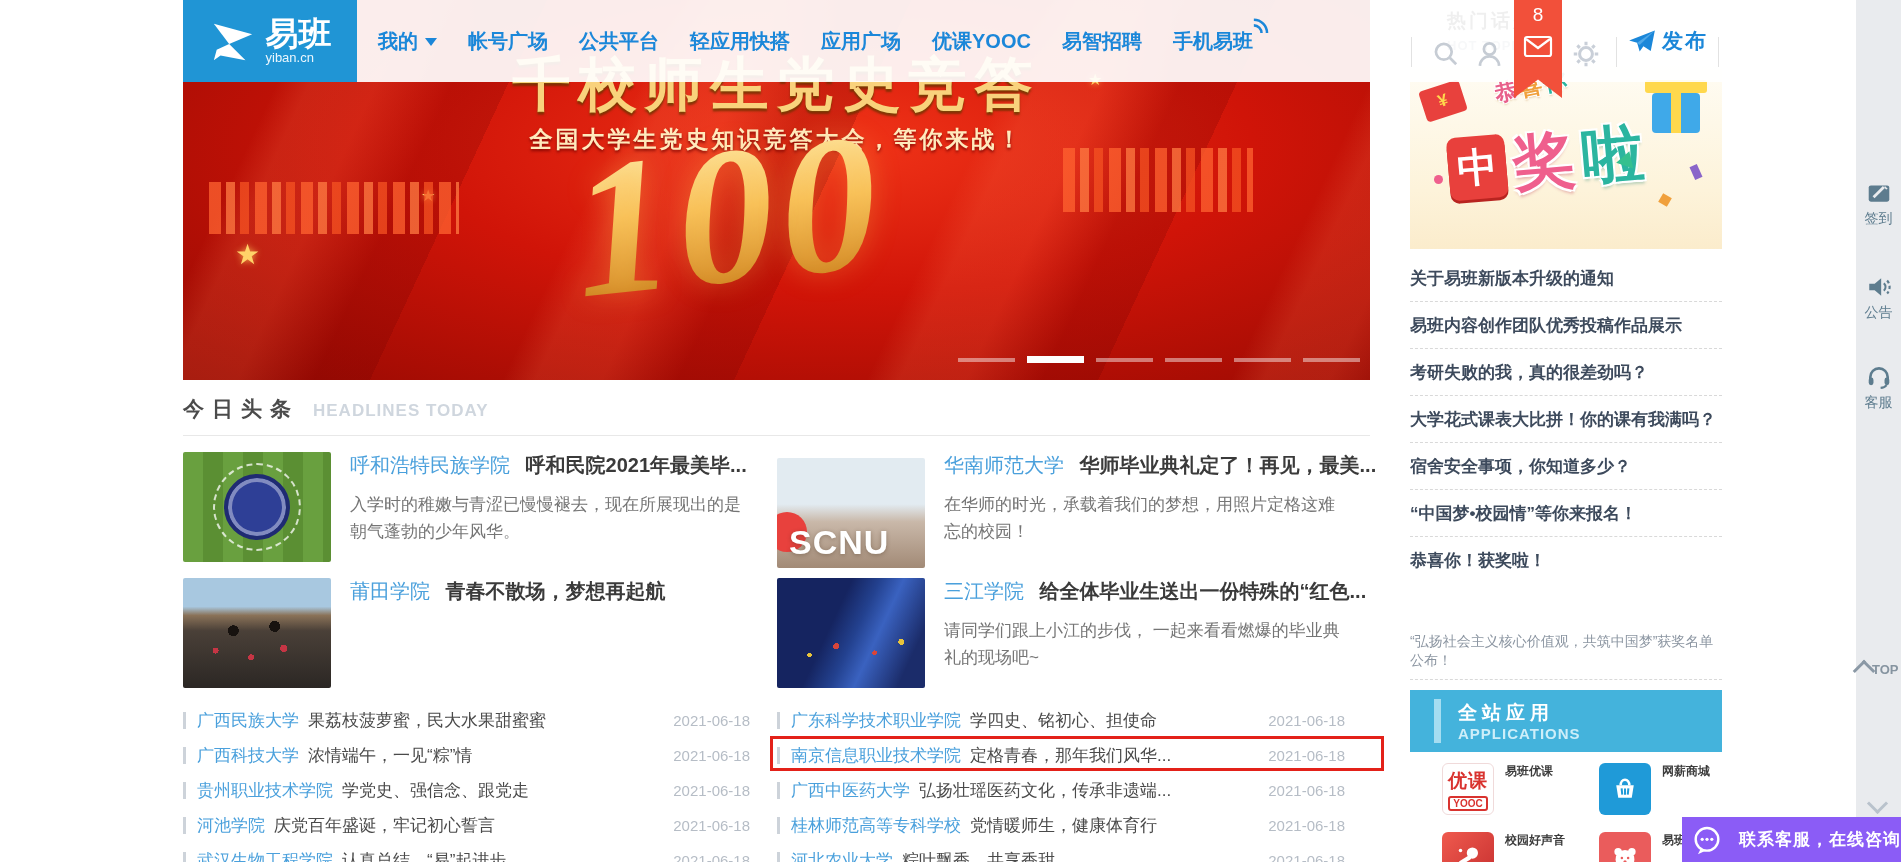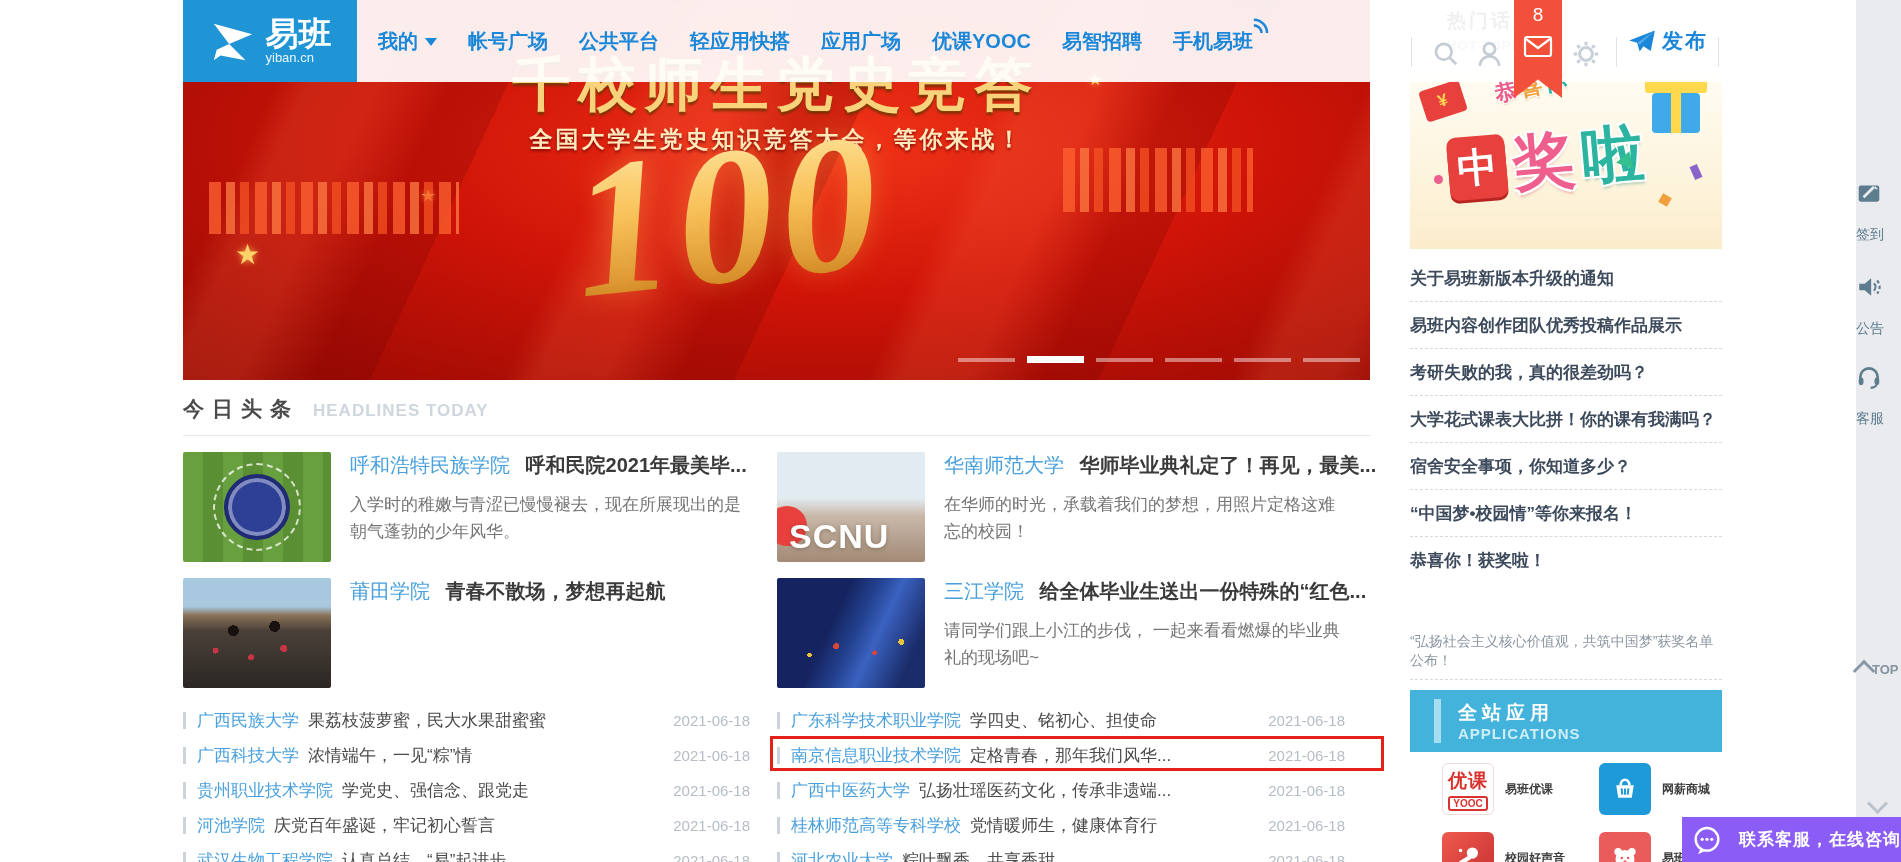--- a/index.html
+++ b/index.html
@@ -59,21 +59,21 @@
     border:2px dashed rgba(255,255,255,.75); border-radius:50%; }
   .img1::after { content:""; position:absolute; left:50%; top:50%; width:58px; height:58px; transform:translate(-50%,-50%);
     background:#2e3f96; border:4px solid #1f2b72; border-radius:50%; box-shadow:inset 0 0 0 4px rgba(255,255,255,.4); }
   .img2 { background:
       radial-gradient(circle 5px at 22% 66%, #c53544 60%, transparent 61%),
       radial-gradient(circle 5px at 46% 72%, #c53544 60%, transparent 61%),
       radial-gradient(circle 6px at 68% 64%, #c53544 60%, transparent 61%),
       radial-gradient(circle 9px at 34% 48%, #17120f 60%, transparent 61%),
       radial-gradient(circle 9px at 62% 44%, #17120f 60%, transparent 61%),
       linear-gradient(180deg,#a8c8e0 0 26%, #8a7258 34%, #4a4038 48%, #2b2724 100%); }
-  .img3 { background:linear-gradient(180deg,#e2ebf1 0 42%, #c9b8a9 58%, #a28a76 100%); }
+  .img3 { background:linear-gradient(180deg,#e2ebf1 0 42%, #c9b8a9 58%, #a28a76 100%);margin-top:6px; }
   .img3::before { content:""; position:absolute; left:-10px; bottom:16px; width:40px; height:40px; background:#e8413d; border-radius:50%; }
   .ph-text { position:absolute; left:12px; bottom:6px; color:#fff; font-weight:bold; font-size:34px; letter-spacing:1px;
     text-shadow:0 1px 4px rgba(60,40,20,.35); }
   .img4 { background:
       radial-gradient(circle 4px at 22% 70%, #e8c33a 60%, transparent 61%),
       radial-gradient(circle 5px at 40% 62%, #d8453a 60%, transparent 61%),
       radial-gradient(circle 4px at 66% 68%, #d8453a 60%, transparent 61%),
       radial-gradient(circle 5px at 84% 58%, #e8c33a 60%, transparent 61%),
       linear-gradient(115deg,#152460 0 38%, #23418f 52%, #3a62c0 64%, #1b2c6a 86%); }
 
@@ -117,35 +117,35 @@
     font-size:17px; font-weight:600; color:#3d4a5c; cursor:pointer; white-space:nowrap; overflow:hidden; }
   .slink:nth-last-child(1) { border-bottom:none; }
   .winner-note { position:absolute; left:0; top:632px; width:312px; font-size:14px; line-height:19px; color:#8c96a2;
     border-bottom:1px dashed #d9d9d9; padding-bottom:9px; }
 
   .apps-banner { position:absolute; left:0; top:690px; width:312px; height:62px; background:#44b3dc; }
   .apps-bar { position:absolute; left:24px; top:9px; width:7px; height:44px; background:#a5ddf1; }
   .apps-title { position:absolute; left:48px; top:10px; font-size:19px; font-weight:bold; color:#fff; letter-spacing:5px; }
   .apps-sub { position:absolute; left:48px; top:35px; font-size:15px; font-weight:bold; color:#cdeef9; letter-spacing:1px; }
   .apps-grid { position:absolute; left:0; top:763px; width:312px; height:99px; }
-  .app { position:absolute; display:flex; align-items:center; cursor:pointer;padding-left:32px; }
+  .app { position:absolute; display:flex; cursor:pointer;padding-left:32px; }
   .app .aicon { width:52px; height:52px; border-radius:6px; flex:none; display:flex; align-items:center; justify-content:center; flex-direction:column; }
   .app .alabel { margin-left:11px; font-size:12px; font-weight:bold; color:#3c3c3c; white-space:nowrap; }
   .app.a0 { left:0; top:0; }  .app.a1 { left:157px; top:0; }
   .app.a2 { left:0; top:69px; } .app.a3 { left:157px; top:69px; }
   .aicon.yooc { background:#fff; border:1px solid #f0dada; }
   .yooc-t1 { font-size:19px; font-weight:900; color:#d9332f; letter-spacing:1px; }
   .yooc-t2 { font-size:10px; font-weight:bold; color:#d9332f; border:2px solid #d9332f; border-radius:3px; padding:0 3px; margin-top:2px; }
   .aicon.basket { background:#1f9ad8; }
   .aicon.mic { background:linear-gradient(135deg,#ef5a4e,#c62f2f); }
   .aicon.bear { background:#ea5c5c; }
 
   
   .rail { position:absolute; right:0; top:0; width:45px; height:862px; background:#e9ebee; z-index:12; }
-  .rail-item { position:absolute; left:0; width:45px; display:flex; flex-direction:column; align-items:flex-start; gap:20px; cursor:pointer; }
+  .rail-item { position:absolute; left:0; width:45px; display:flex; flex-direction:column; align-items:center; gap:4px; cursor:pointer; }
   .rail-item span { font-size:14px; color:#5d7c8e; }
   .ri0 { top:180px; } .ri1 { top:274px; } .ri2 { top:364px; }
   .rail-top { position:absolute; left:0; top:660px; width:45px; display:flex; flex-direction:row; align-items:center; cursor:pointer; }
   .chev-up { width:16px; height:16px; border-top:3px solid #8a98a5; border-left:3px solid #8a98a5; transform:rotate(45deg); margin-bottom:-4px; }
   .rail-top span { font-size:13px; font-weight:bold; color:#8694a0; margin-top:2px; }
   .chev-down { position:absolute; left:14px; top:796px; width:15px; height:15px; border-right:3px solid #b9c2cc; border-bottom:3px solid #b9c2cc; transform:rotate(45deg); cursor:pointer; }
 
   
   .header { position:absolute; left:0; top:0; width:1901px; height:82px; background:rgba(255,255,255,.92); z-index:10; }
   .logo { position:absolute; left:183px; top:0; width:174px; height:82px; background:#2095d5; display:flex; align-items:center; justify-content:center; gap:9px; cursor:pointer; }

